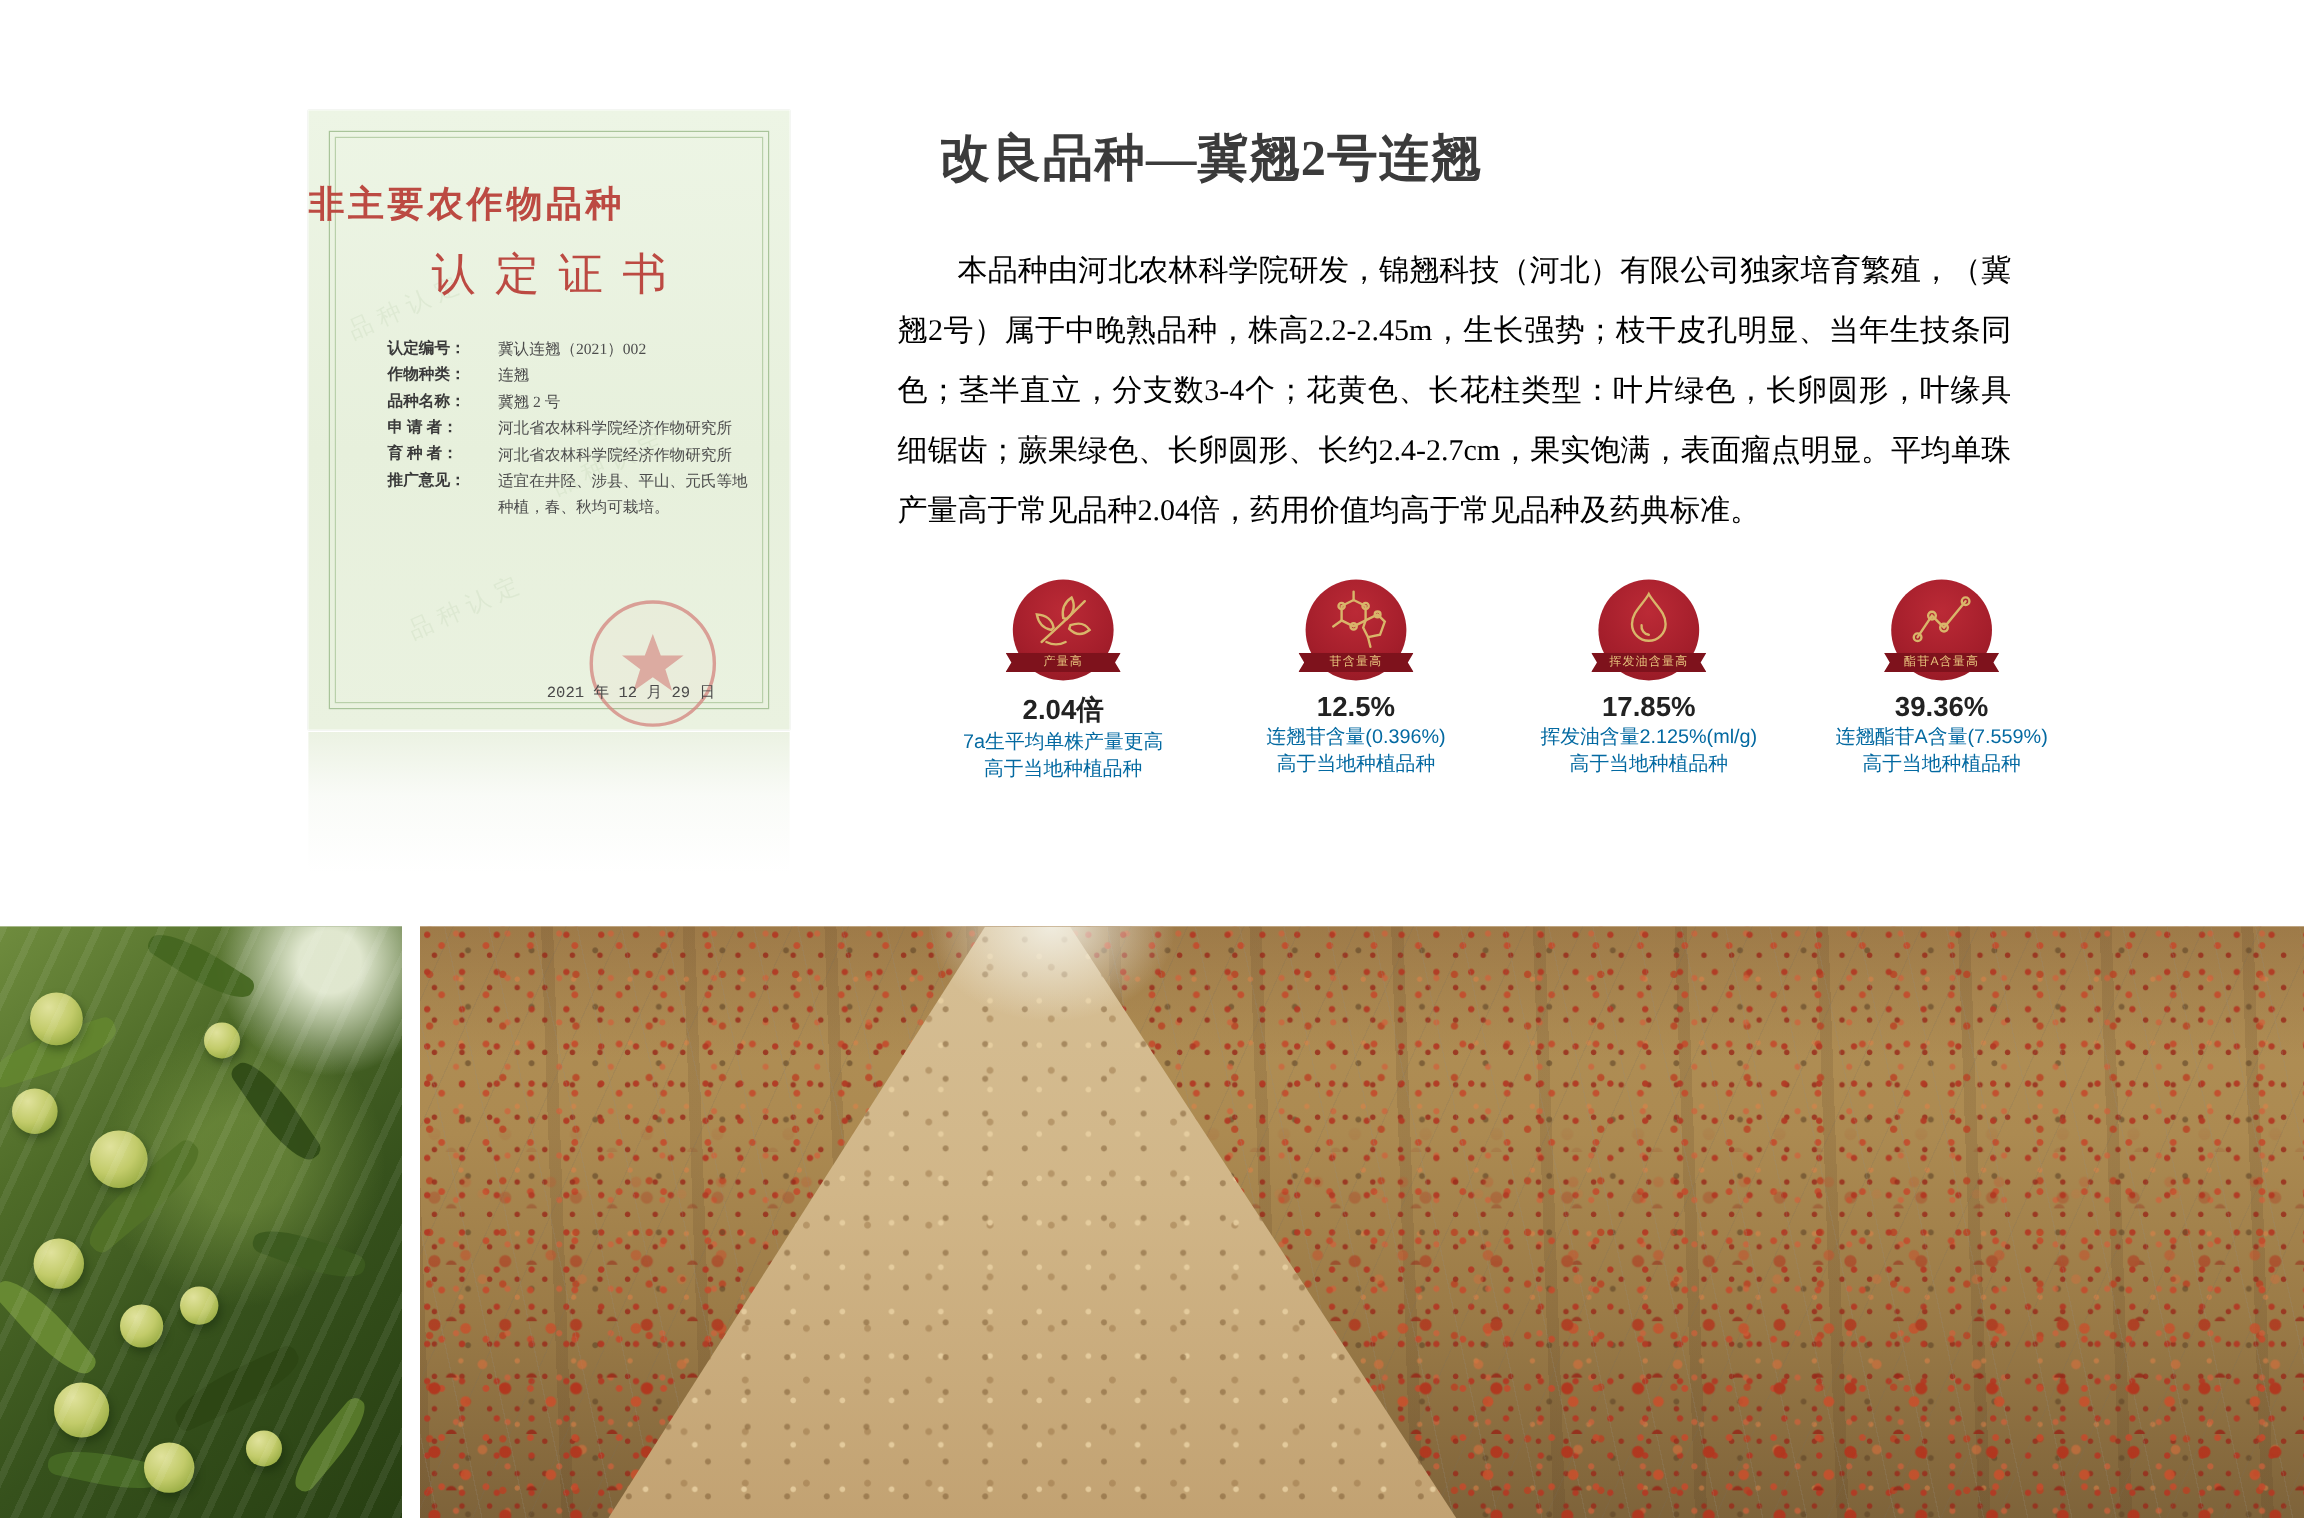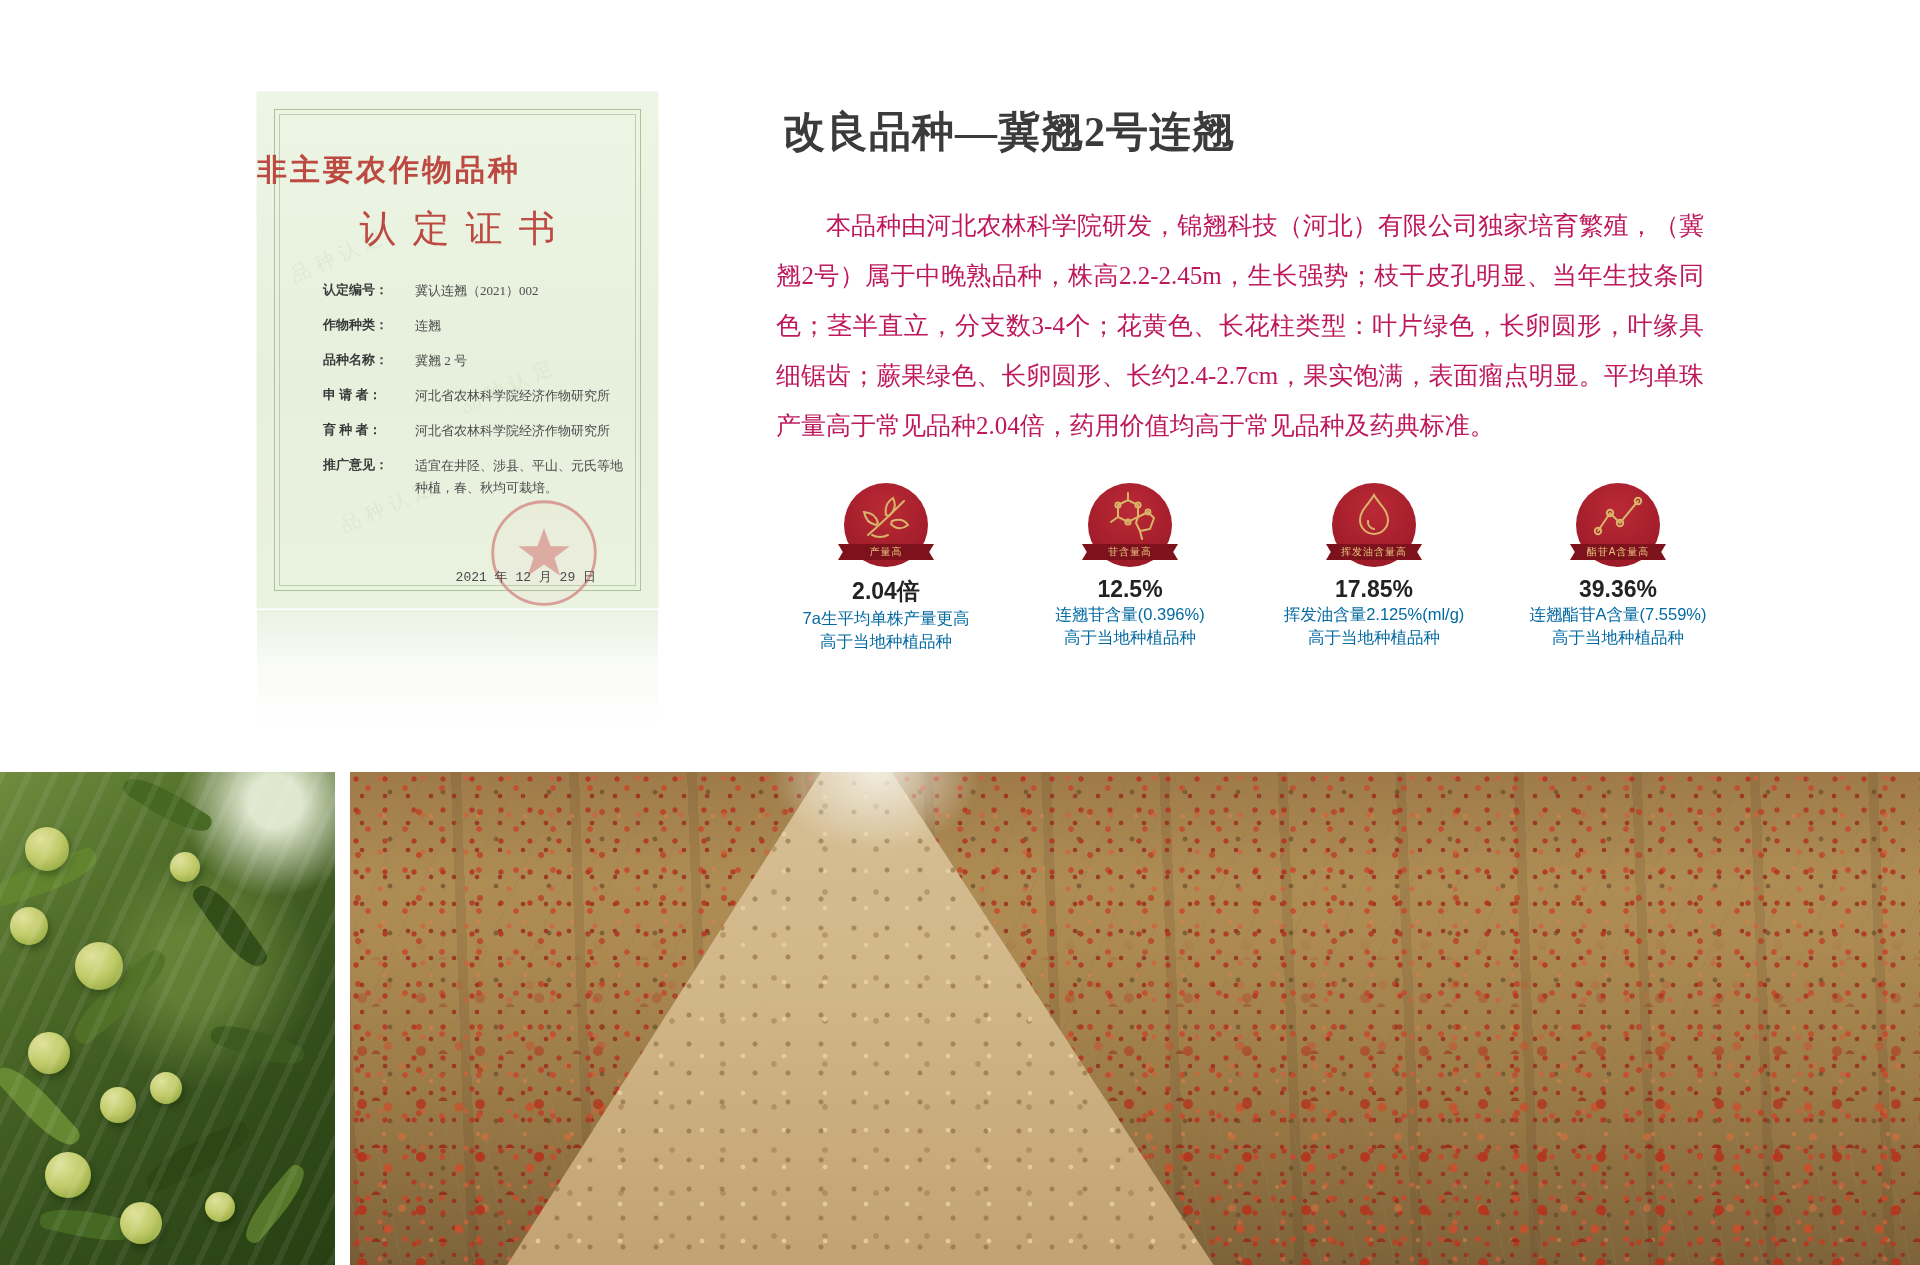--- a/index.html
+++ b/index.html
@@ -34,21 +34,21 @@
     font-family:"Liberation Serif",serif;font-weight:bold;
     font-size:30px;letter-spacing:3px;color:#bc4a42;
   }
   .cert-title2{
     position:absolute;left:0;right:0;top:112px;text-align:center;
     font-family:"Liberation Serif",serif;font-weight:normal;
     font-size:37px;letter-spacing:16px;color:#bc4a42;text-indent:16px;
   }
   .cert-fields{
     position:absolute;left:66px;top:188px;right:28px;
-    display:flex;flex-direction:column;gap:13px;
+    display:flex;flex-direction:column;
   }
   .cert-row{display:flex;align-items:flex-start;}
   .cert-label{
     flex:0 0 92px;white-space:pre;font-weight:bold;color:#3a3a3a;
     font-size:13px;line-height:20px;font-family:"Liberation Serif",serif;
   }
   .cert-value{
     flex:1;color:#4c4c4c;font-size:13px;line-height:22px;
     font-family:"Liberation Serif",serif;
   }
@@ -63,22 +63,22 @@
   }
   
   .main-title{
     position:absolute;left:783px;top:76px;
     font-family:Liberation Serif, serif;font-weight:bold;
     font-size:42px;color:#3b3b3b;letter-spacing:1px;
   }
   .main-paragraph{
     position:absolute;left:748px;top:176px;width:928px;
     font-family:"Liberation Serif",serif;
-    font-size:25px;line-height:50px;color:#be185d;
-    text-indent:2em;text-align:justify;margin-left:28px;
+    font-size:25px;line-height:50px;color:#000000;
+    text-indent:2em;text-align:justify;
   }
   
   .stats{
     position:absolute;left:764px;top:483px;width:976px;
     display:flex;
   }
   .stat{width:244px;text-align:center;}
   .stat-circle{
     position:relative;width:84px;height:84px;margin:0 auto;border-radius:50%;
     background:radial-gradient(circle at 50% 32%,#bb2a36 0%,#a41e2b 62%,#8e1822 100%);

